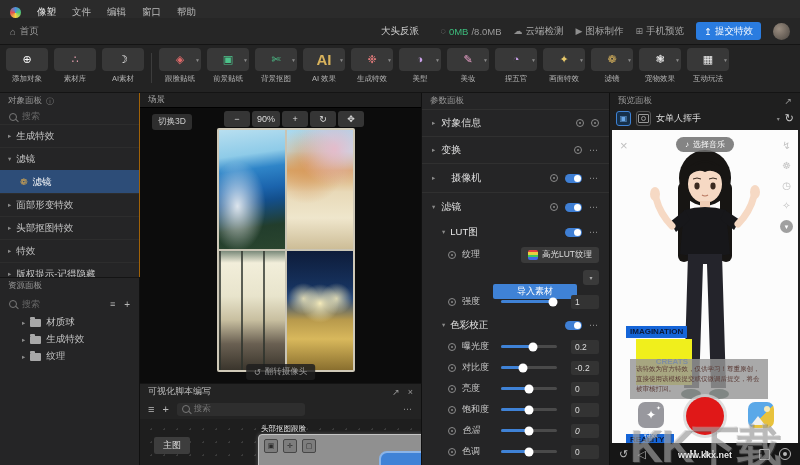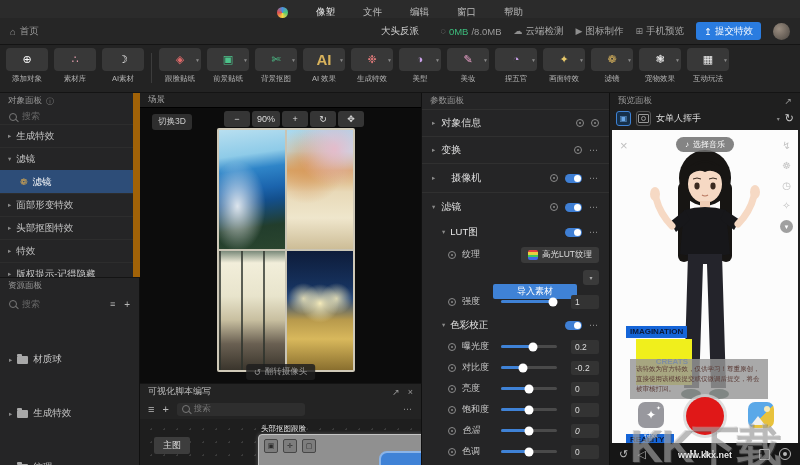--- a/index.html
+++ b/index.html
@@ -1,20 +1,20 @@
 <!DOCTYPE html>
 <html><head>
 <meta charset="utf-8">
 <style>
   html,body{margin:0;padding:0;background:#000;}
   #app{position:relative;width:800px;height:465px;background:#1d1d1d;overflow:hidden;
        font-family:"Liberation Sans","DejaVu Sans",sans-serif;color:#ccc;font-size:10px;}
   
   .menubar{position:absolute;left:0;top:0;width:800px;height:18px;background:#2b2b2b;
-           display:flex;align-items:center;gap:28px;padding:12px 10px;box-sizing:border-box;font-size:9.5px;color:#c8c8c8;justify-content:center;}
+           display:flex;align-items:center;gap:16px;padding:12px 10px;box-sizing:border-box;font-size:9.5px;color:#c8c8c8;}
   .logo{width:11px;height:11px;border-radius:50%;background:conic-gradient(#4a90e2,#50c878,#f5d742,#e05050,#4a90e2);}
   .app-name{color:#e8e8e8;}
   .menu-item{color:#bdbdbd;cursor:default;}
   
   .topbar{position:absolute;left:0;top:18px;width:800px;height:27px;background:#262626;border-bottom:1px solid #141414;
           display:flex;align-items:center;padding:0 10px;box-sizing:border-box;font-size:9.5px;}
   .home{display:flex;align-items:center;gap:4px;color:#9a9a9a;}
   .doc-title{position:absolute;left:50%;transform:translateX(-50%);color:#cfcfcf;}
   .top-right{margin-left:auto;display:flex;align-items:center;gap:12px;}
   .storage{display:flex;align-items:center;gap:3px;color:#9a9a9a;}
@@ -38,31 +38,31 @@
   .mag:after{content:"";position:absolute;width:4px;height:1px;background:#777;transform:rotate(45deg);right:-3px;bottom:-1px;}
   .chev{font-size:6.5px;color:#8a8a8a;flex:none;}
   .folder{width:11px;height:8px;background:#a8a8a8;border-radius:1px;position:relative;flex:none;}
   .folder:before{content:"";position:absolute;top:-2px;left:0;width:5px;height:2px;background:#a8a8a8;border-radius:1px 1px 0 0;}
   .cdot{width:8px;height:8px;border:1px solid #8a8a8a;border-radius:50%;position:relative;flex:none;box-sizing:border-box;}
   .cdot:after{content:"";position:absolute;left:50%;top:50%;transform:translate(-50%,-50%);width:2px;height:2px;border-radius:50%;background:#8a8a8a;}
   .toggle{width:17px;height:9px;border-radius:5px;background:#3f7fd4;position:relative;flex:none;}
   .toggle:after{content:"";position:absolute;right:1px;top:1px;width:7px;height:7px;border-radius:50%;background:#fff;}
   .more{color:#8a8a8a;letter-spacing:1px;font-size:9px;}
   
-  .obj-panel{position:absolute;left:0;top:93px;width:140px;height:184px;background:#252526;border-right:7px solid #a16207;box-sizing:border-box;}
+  .obj-panel{position:absolute;left:0;top:93px;width:140px;height:184px;background:#252526;border-right:1px solid #a16207;box-sizing:border-box;}
   .ptitle{height:16px;display:flex;align-items:center;gap:4px;padding:0 8px;font-size:8.5px;color:#999;}
   .psearch{height:15px;display:flex;align-items:center;gap:5px;padding:0 9px;font-size:9px;color:#666;}
   .orow{height:22px;display:flex;align-items:center;gap:5px;padding:0 8px;border-top:1px solid #2d2d2d;font-size:9.5px;color:#c8c8c8;}
   .orow.sel{background:#2d4d78;color:#fff;padding-left:20px;border-top-color:transparent;}
   .fil-ico{color:#d8a850;font-size:9px;}
   
   .res-panel{position:absolute;left:0;top:277px;width:140px;height:188px;background:#252526;border-right:1px solid #101010;border-top:1px solid #141414;box-sizing:border-box;}
   .rsearch{height:20px;display:flex;align-items:center;gap:5px;padding:0 9px;font-size:9px;color:#666;}
   .rsearch .ricos{margin-left:auto;display:flex;gap:9px;color:#b8b8b8;font-size:10px;}
-  .frow{height:17px;display:flex;align-items:center;gap:5px;padding:0 9px;font-size:9.5px;color:#c8c8c8;margin-top:37px;}
+  .frow{height:17px;display:flex;align-items:center;gap:5px;padding:0 22px;font-size:9.5px;color:#c8c8c8;}
   
   .scene{position:absolute;left:140px;top:93px;width:282px;height:290px;background:#0c0c0c;box-sizing:border-box;border-right:1px solid #101010;}
   .scene-head{height:14px;background:#1f1f1f;display:flex;align-items:center;padding:0 8px;font-size:8.5px;color:#a8a8a8;border-bottom:1px solid #000;}
   .chip3d{position:absolute;left:12px;top:21px;background:#2e2e2e;color:#ccc;font-size:8.5px;padding:2px 6px;border-radius:3px;}
   .zoombar{position:absolute;left:84px;top:18px;display:flex;gap:2px;}
   .zchip{height:16px;min-width:16px;padding:0 5px;background:rgba(58,58,58,.92);border-radius:3px;display:flex;align-items:center;justify-content:center;font-size:9px;color:#ddd;}
   .cgrid{position:absolute;left:77px;top:35px;width:138px;height:244px;background:#c9c4b4;border:2px solid #cfc9b8;border-radius:2px;
          display:grid;grid-template-columns:1fr 1fr;grid-template-rows:1fr 1fr;gap:2px;box-sizing:border-box;}
   .img{width:100%;height:100%;}
   .img-ocean{background:radial-gradient(ellipse at 28% 64%,rgba(255,255,255,.85),transparent 42%),

